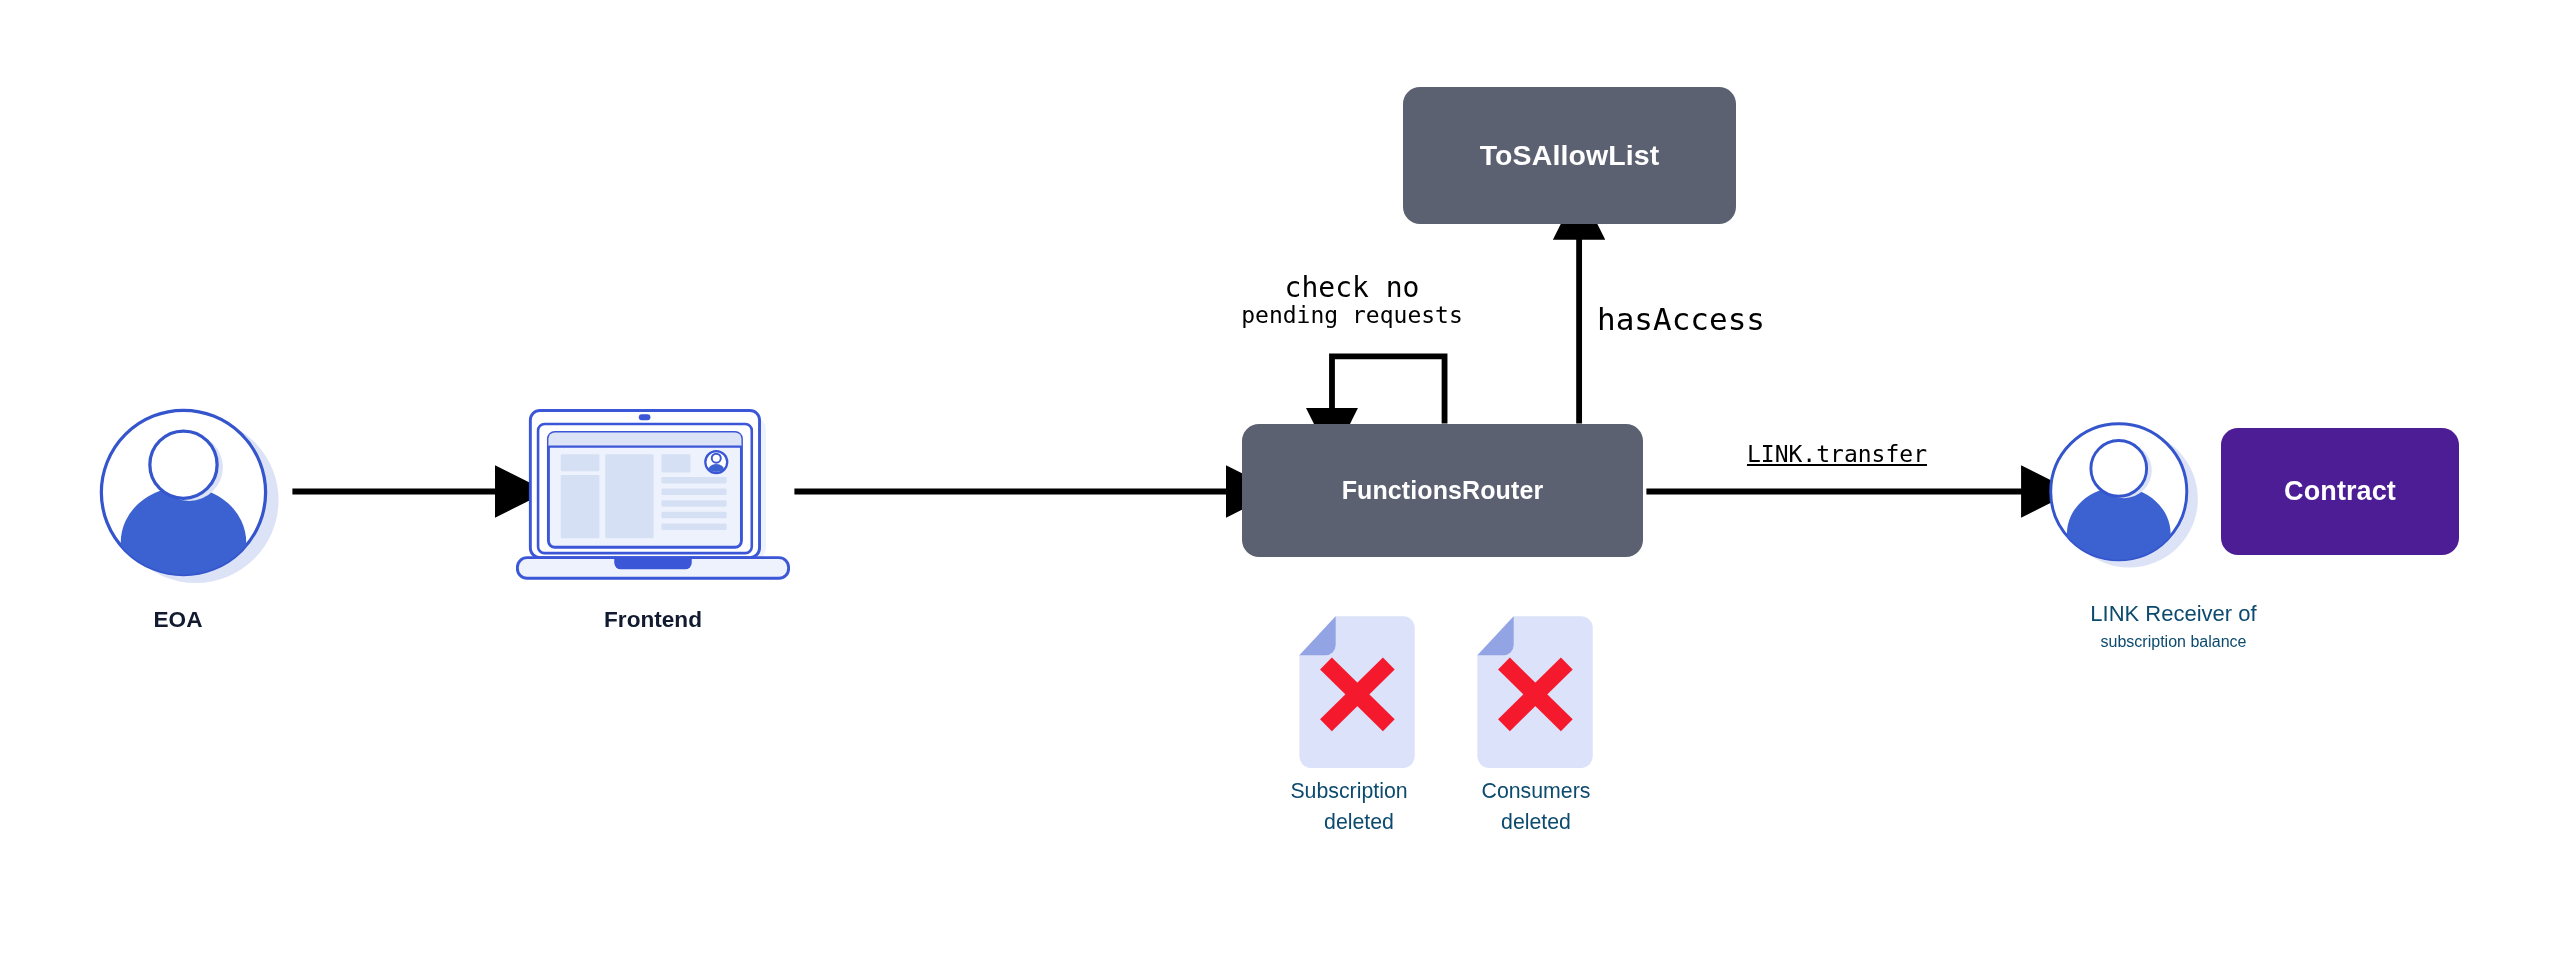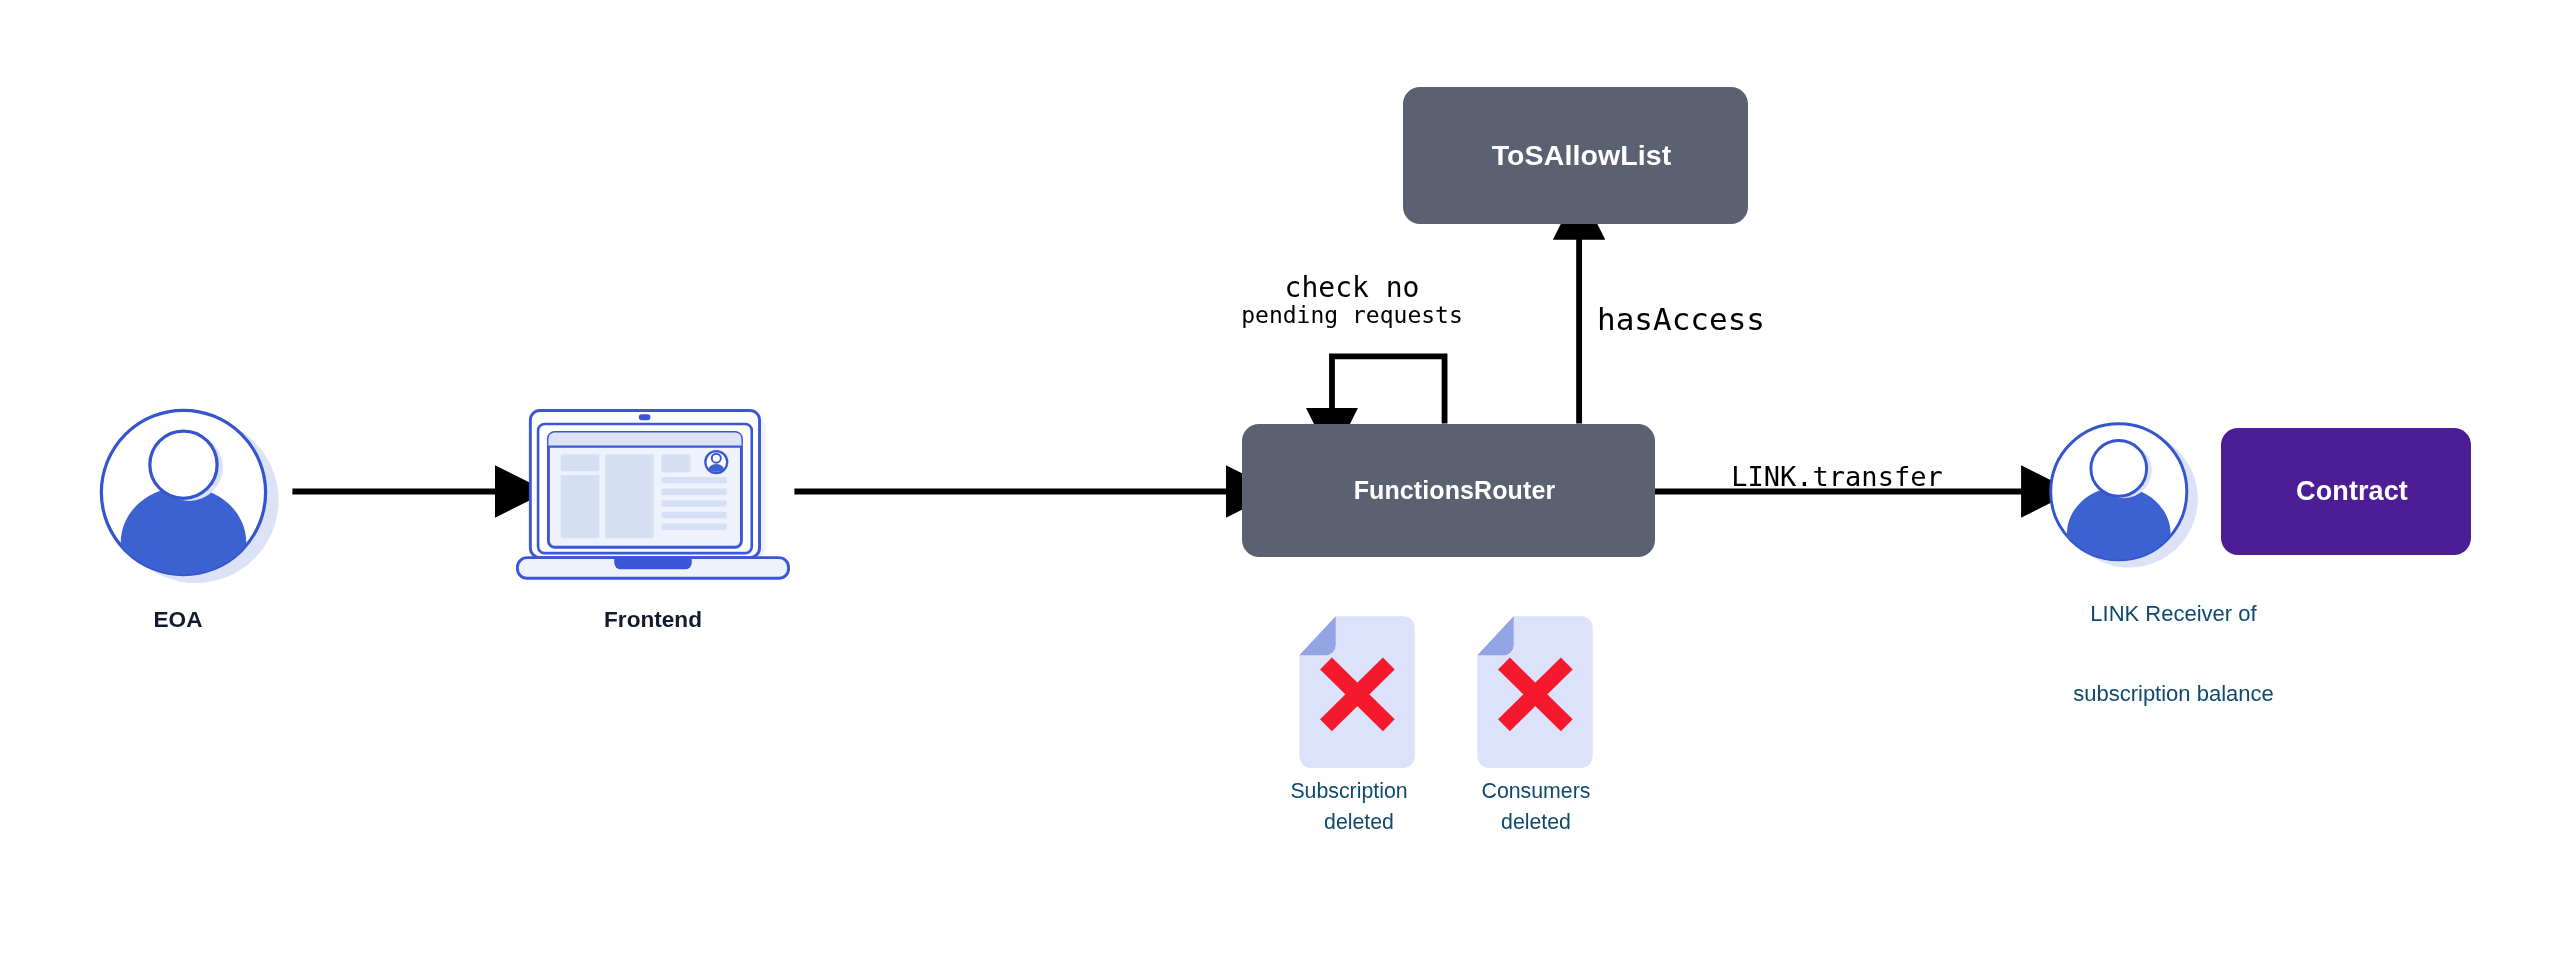--- a/index.html
+++ b/index.html
@@ -13,21 +13,20 @@
 
   
   .box{
     position:absolute;
     display:flex;align-items:center;justify-content:center;
     border-radius:17px;
     color:#ffffff;
     font-weight:bold;
     letter-spacing:0.1px;
     text-align:left;
-    padding-left:12px;
   }
   .box.slate{background:#5b6170;}
   .box.navy{background:#4c1d95;}
 
   
   .label{
     position:absolute;
     text-align:center;
     color:#111a2e;
     font-weight:bold;
@@ -139,21 +138,21 @@
     <path d="M155,238 h120 v8 a10,10 0 0 1 -10,10 h-100 a10,10 0 0 1 -10,-10 z" fill="#3b56d6"></path>
   </svg>
   <div class="label" style="left:543px;top:607px;width:220px;font-size:22.6px;">Frontend</div>
 
 
   <div class="mono" style="left:1203px;top:270px;width:298px;font-size:28px;">check no</div>
   <div class="mono" style="left:1203px;top:301px;width:298px;font-size:23px;">pending requests</div>
 
   <div class="mono" style="left:1597px;top:300px;width:207px;font-size:31px;text-align:left;">hasAccess</div>
 
-  <div class="mono" style="left:1688px;top:460px;width:298px;font-size:27px;">LINK.transfer</div>
+  <div class="mono" style="left:1688px;top:440px;width:298px;font-size:23px;text-decoration:underline;">LINK.transfer</div>
 
   <div class="box slate" style="left:1403px;top:87px;width:333px;height:137px;font-size:28.5px;">
     <span>ToSAllowList</span>
   </div>
 
   <div class="box slate" style="left:1242px;top:424px;width:401px;height:133px;font-size:25px;">
     <span>FunctionsRouter</span>
   </div>
 
   <svg class="icon-svg" style="left:1298px;top:615px;" width="122" height="162" viewBox="0 0 188 250">
@@ -186,20 +185,20 @@
     <clipPath id="rxClip">
         <circle cx="120" cy="120" r="105"></circle>
       </clipPath>
     <g clip-path="url(#rxClip)">
       <ellipse cx="120" cy="185" rx="80" ry="72" fill="#3b62d0"></ellipse>
     </g>
     <circle cx="128" cy="87" r="43" fill="#dde3f7"></circle>
     <circle cx="120" cy="84" r="43" fill="#ffffff" stroke="#3455cc" stroke-width="4.5"></circle>
   </svg>
   <div class="caption" style="left:2012px;top:600px;width:323px;font-size:22px;">LINK Receiver of</div>
-  <div class="caption" style="left:2012px;top:632px;width:323px;font-size:22px;margin-top:48px;">subscription balance</div>
+  <div class="caption" style="left:2012px;top:632px;width:323px;font-size:16px;">subscription balance</div>
 
   <div class="box navy" style="left:2221px;top:428px;width:238px;height:127px;font-size:27px;">
     <span>Contract</span>
   </div>
 
 </div>
 
 
 </body></html>

